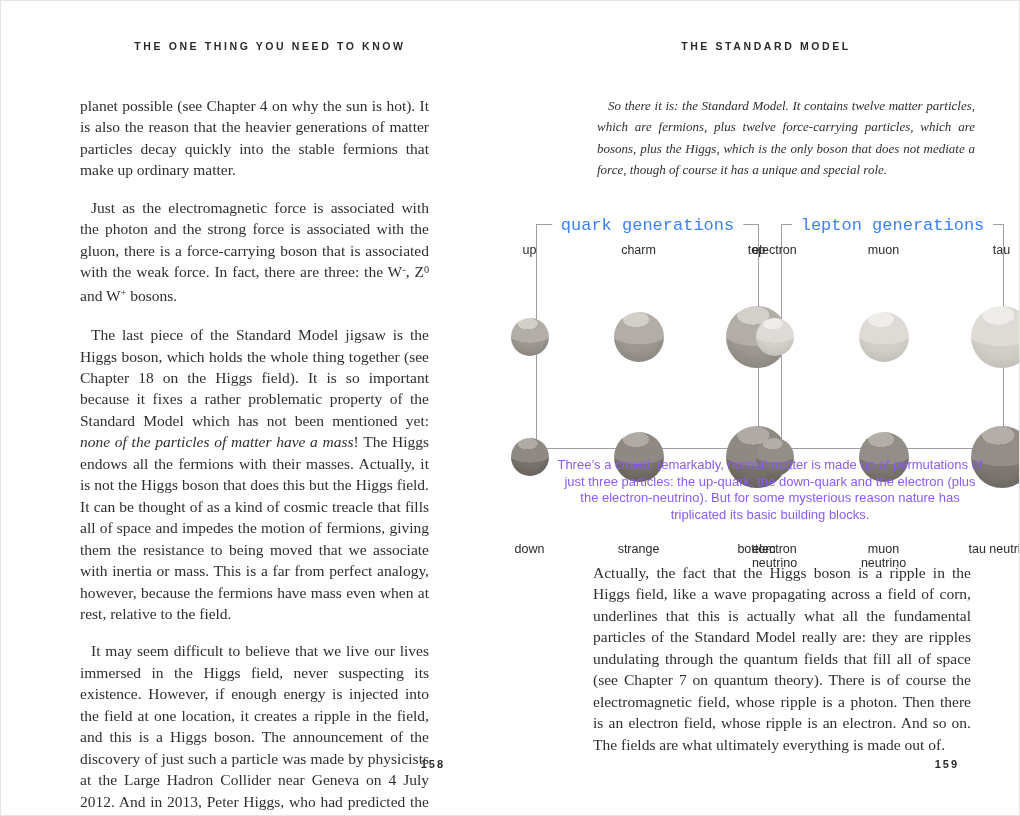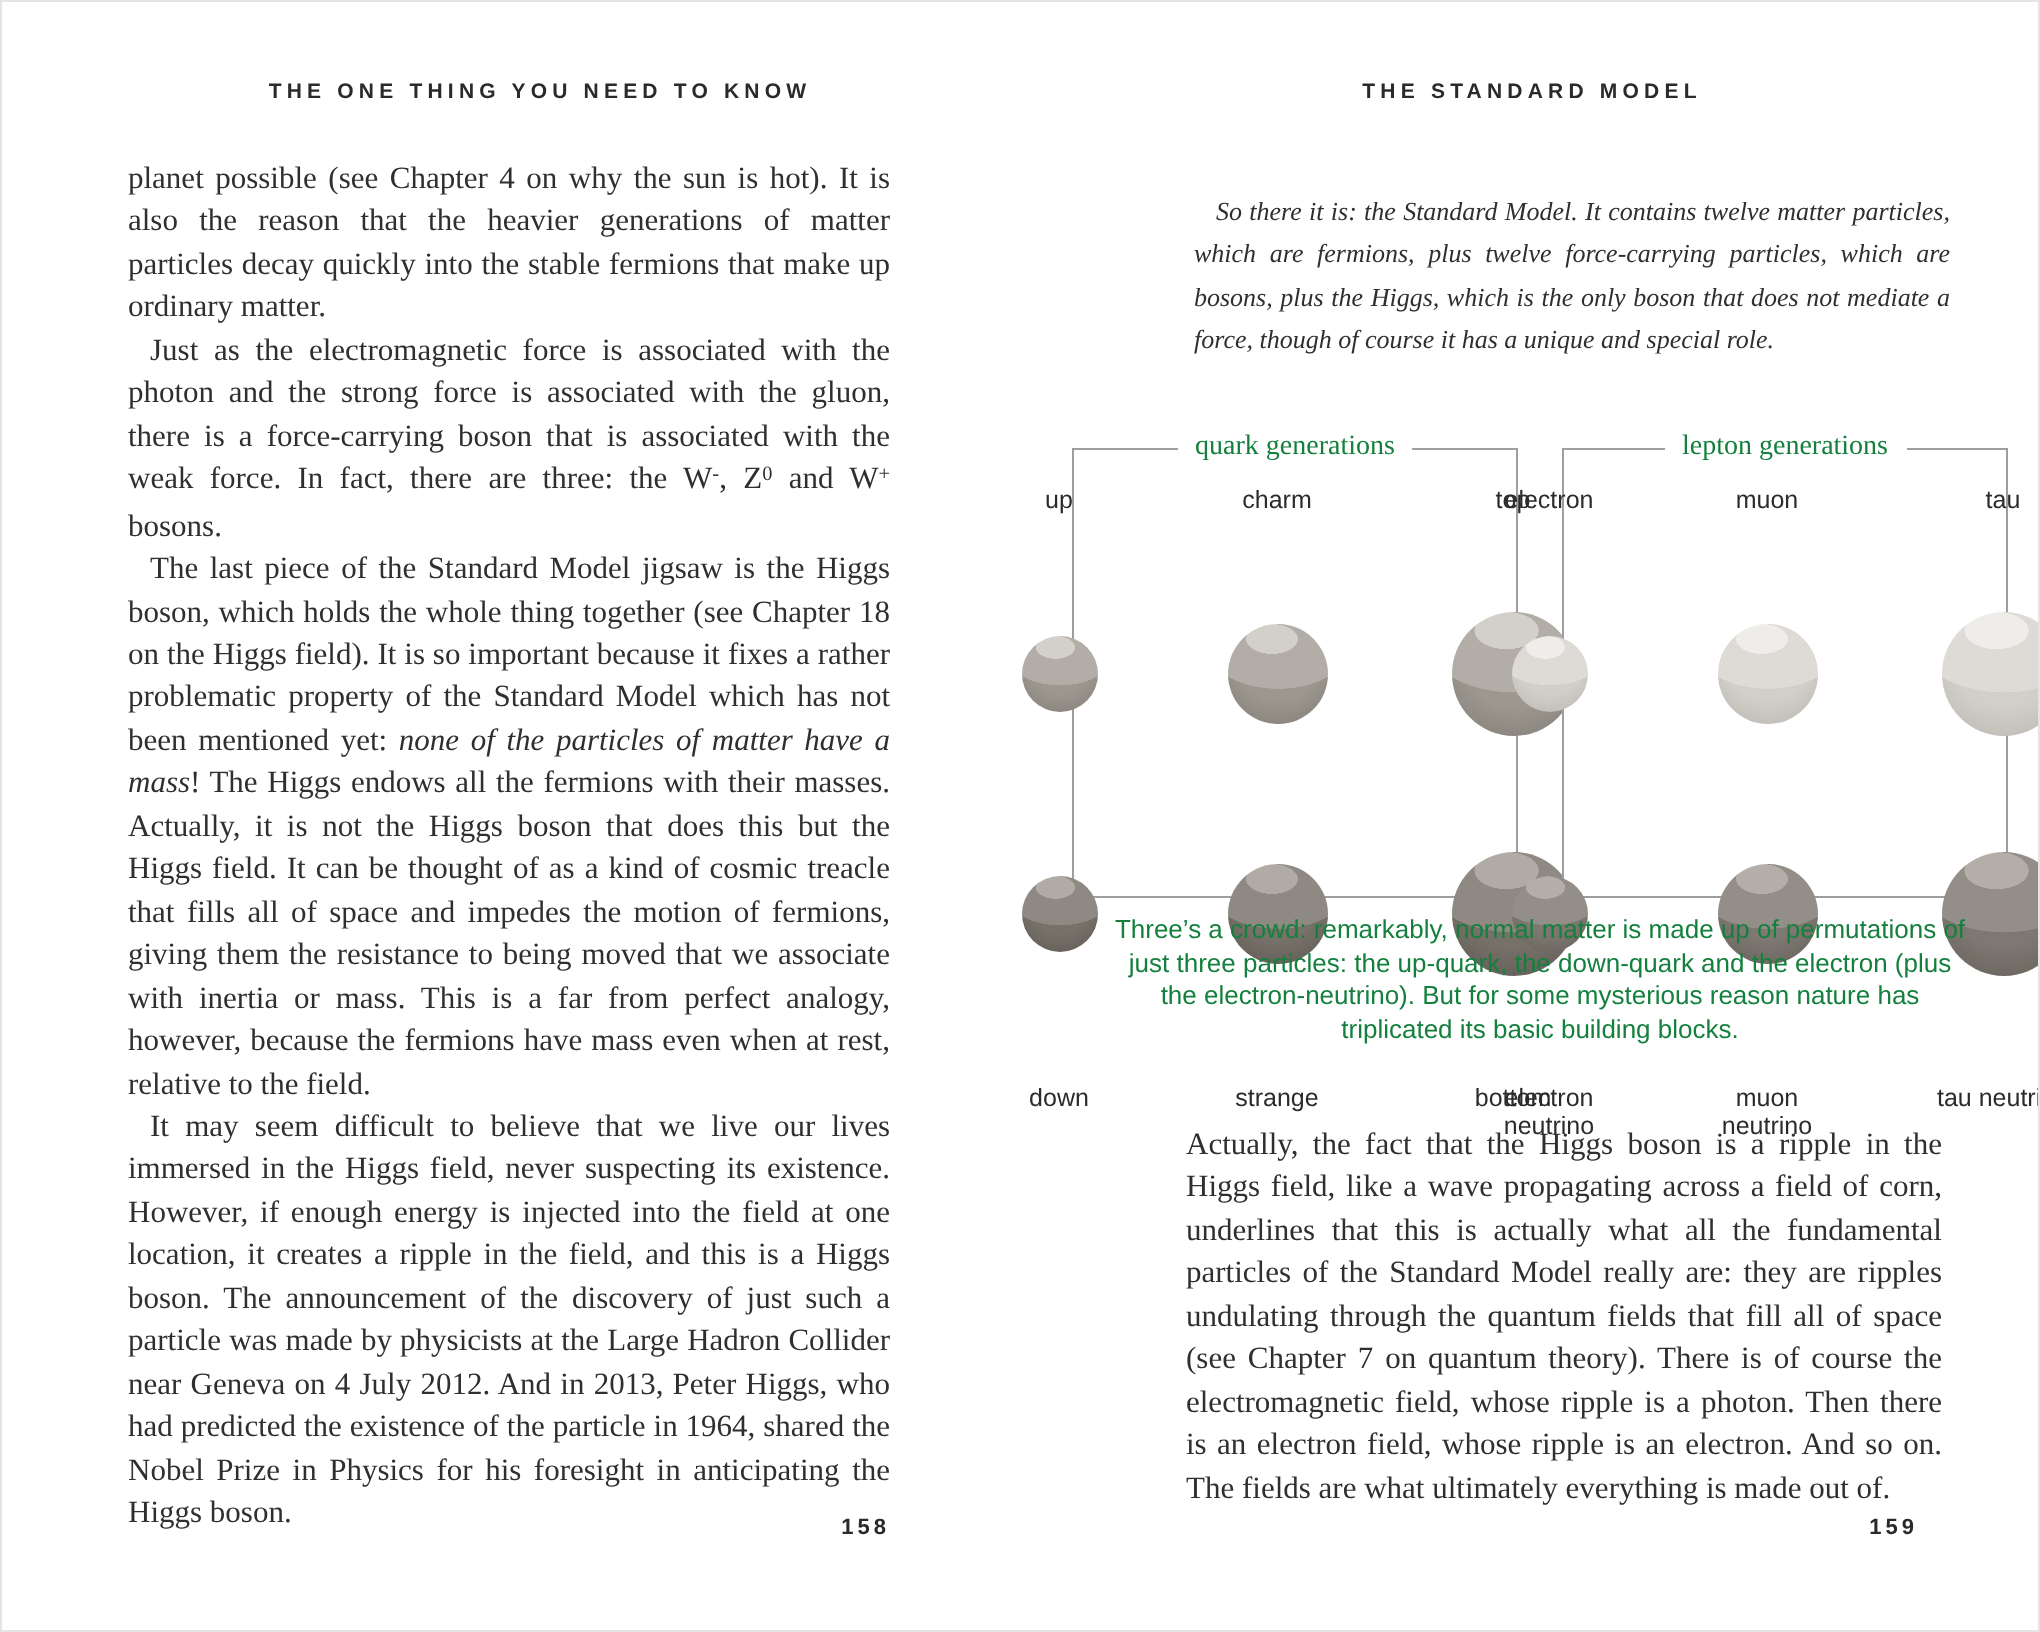--- a/index.html
+++ b/index.html
@@ -16,55 +16,55 @@
     letter-spacing:2.6px;color:#2a2a2a;white-space:nowrap;}
 
   .folio{position:absolute;top:757px;text-align:right;
     font-family:"Liberation Sans", sans-serif;font-weight:700;font-size:11px;
     letter-spacing:2px;color:#2a2a2a;}
   .folio-left{left:63px;width:381px;}
   .folio-right{left:70px;width:378px;}
 
   .text-col{position:absolute;top:78px;left:63px;width:381px;
     font-size:15.5px;line-height:21.45px;text-align:justify;hyphens:none;}
-  .text-col p{margin:0;}
+  .text-col p{margin:16px;}
   .ind{text-indent:11px;}
   .it{font-style:italic;}
   .sup{font-size:66%;position:relative;top:-0.45em;}
 
   .rp-p1{position:absolute;top:78px;left:70px;width:378px;
     font-size:13px;line-height:21.45px;text-align:justify;margin:16px;text-indent:11px;font-style:italic;}
   .rp-p2{position:absolute;top:549px;left:70px;width:378px;
     font-size:15.5px;line-height:21.45px;text-align:justify;margin:12px;}
 
   .figure{position:absolute;top:223px;left:25px;width:468px;height:225px;
     display:flex;gap:22px;}
   .pbox{position:relative;width:223px;height:225px;box-sizing:border-box;
     border:1.5px solid #9e9e9e;background:#fff;}
   .legend{position:absolute;top:-9px;left:50%;transform:translateX(-50%);
     background:#fff;padding:0 9px;white-space:nowrap;
-    font-family:Liberation Serif, serif;font-size:14px;color:#15803d;}
+    font-family:Liberation Mono, monospace;font-size:17px;color:#3b82f6;}
   .pgrid{display:grid;grid-template-columns:64px 74px 82px;
     grid-template-rows:20px 80px 80px auto;justify-content:center;
     padding-top:12px;align-items:center;justify-items:center;gap:40px;}
   .plabel{font-family:"Liberation Sans", sans-serif;font-size:12.5px;
     line-height:1.15;color:#2b2b2b;text-align:center;align-self:end;}
   .plabel.bot{align-self:start;padding-top:5px;max-width:70px;}
   .sphere{border-radius:50%;
     background:
       radial-gradient(ellipse 26% 15% at 44% 15%, var(--spot,#ccc) 0 99%, rgba(0,0,0,0) 100%),
       radial-gradient(ellipse 74% 46% at 50% 19%, var(--cap,#aaa) 0 99%, rgba(0,0,0,0) 100%),
       radial-gradient(circle at 50% 32%, var(--body,#999) 52%, var(--rim,#777) 96%);}
   .sz-s{width:38px;height:38px;}
   .sz-m{width:50px;height:50px;}
   .sz-l{width:62px;height:62px;}
 
   .caption{position:absolute;top:456px;left:44px;width:430px;text-align:center;
     font-family:"Liberation Sans", sans-serif;font-size:13px;line-height:16.5px;
-    color:#15803d;margin:0;}
+    color:#8b5cf6;margin:0;}
 </style>
 </head>
 <body>
 
 <div class="spread">
 
   <div class="page page-left">
     <div class="running-head">THE ONE THING YOU NEED TO KNOW</div>
 
     <div class="text-col">

